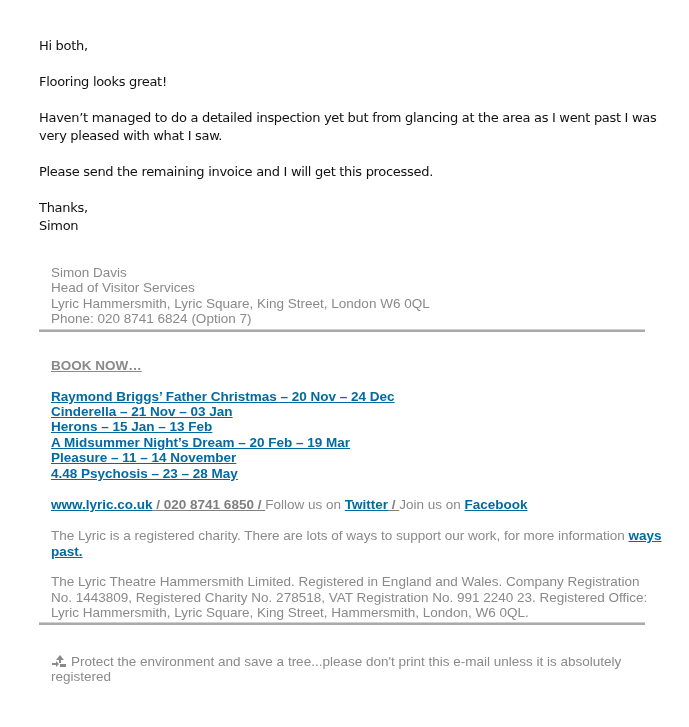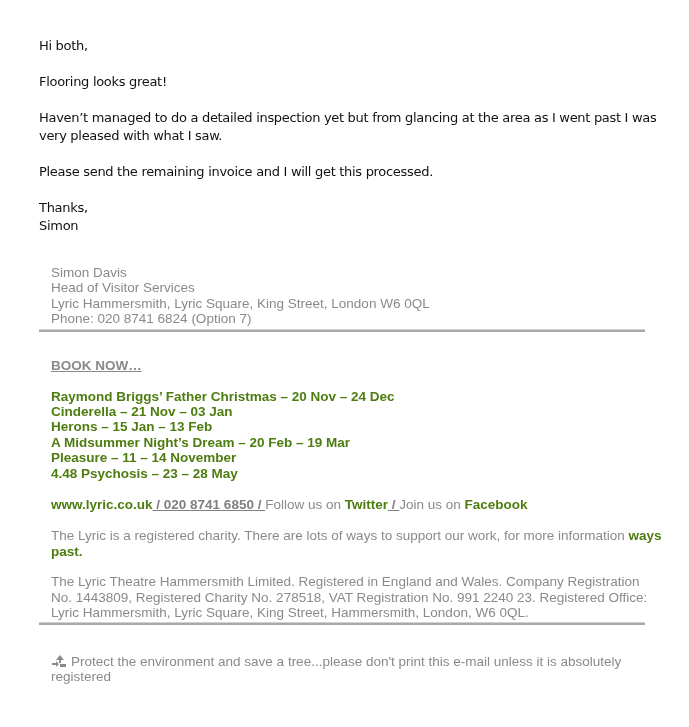--- a/index.html
+++ b/index.html
@@ -4,21 +4,21 @@
   <style>
     html, body { margin: 0; padding: 0; background: #ffffff; }
     body { width: 689px; height: 727px; position: relative; overflow: hidden; }
     .email { position: absolute; left: 39px; top: 0; width: 610px; }
     .body-text { font-family: "DejaVu Sans", sans-serif; font-size: 13px; color: #111111; line-height: 18px; letter-spacing: -0.3px; }
     .p { margin: 0; position: absolute; left: 0; white-space: nowrap; }
     .sig { font-family: "Liberation Sans", sans-serif; font-size: 13.5px; color: #8a8a8a; line-height: 15.5px; }
     .abs { position: absolute; left: 0; margin: 12px; }
     .rule { position: absolute; left: 0; width: 606px; height: 2px; background: #a9a9a9; border-top: 1px solid #d0d0d0; }
     .bold { font-weight: bold; text-decoration: underline; }
-    .link { color: #4d7c0f; font-weight: bold; }
+    .link { color: #0369a1; font-weight: bold; text-decoration: underline; }
     .dark { color: #7f7f7f; }
     .icon-tree { display: inline-block; width: 16px; height: 14px; vertical-align: -2px; margin-right: 4px; }
   </style>
 </head>
 <body>
 
 <div class="email">
 
   <div class="body-text">
     <p class="p" style="top:37px">Hi both,</p>

